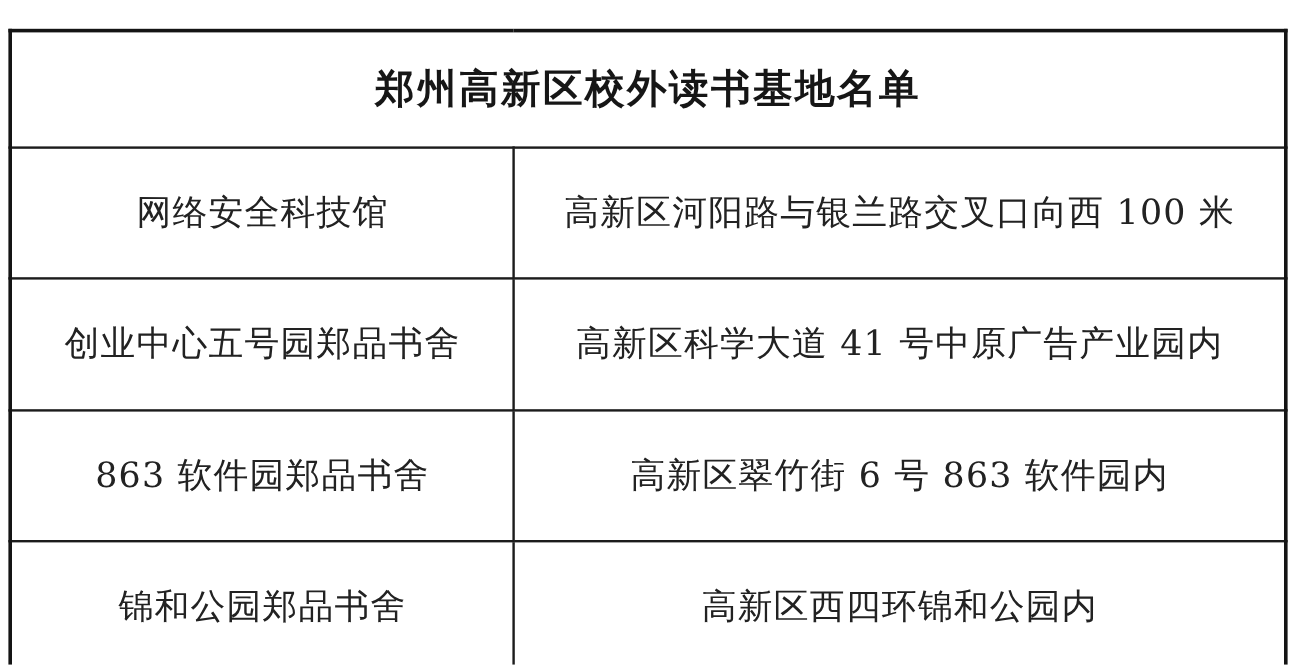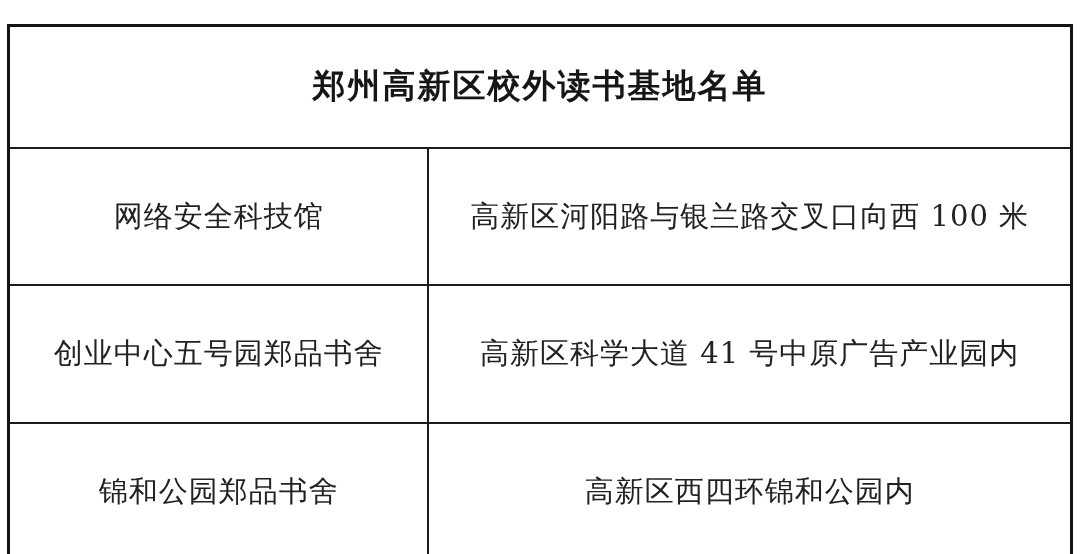--- a/index.html
+++ b/index.html
@@ -71,18 +71,22 @@
       </tr>
       <tr class="data-row">
         <td>网络安全科技馆</td>
         <td>高新区河阳路与银兰路交叉口向西 100 米</td>
       </tr>
       <tr class="data-row">
         <td>创业中心五号园郑品书舍</td>
         <td>高新区科学大道 41 号中原广告产业园内</td>
       </tr>
       <tr class="data-row">
+        <td>863 软件园郑品书舍</td>
+        <td>高新区翠竹街 6 号 863 软件园内</td>
+      </tr>
+      <tr class="data-row">
         <td>锦和公园郑品书舍</td>
         <td>高新区西四环锦和公园内</td>
       </tr>
     </tbody>
   </table>
 </div>
 
 </body></html>

